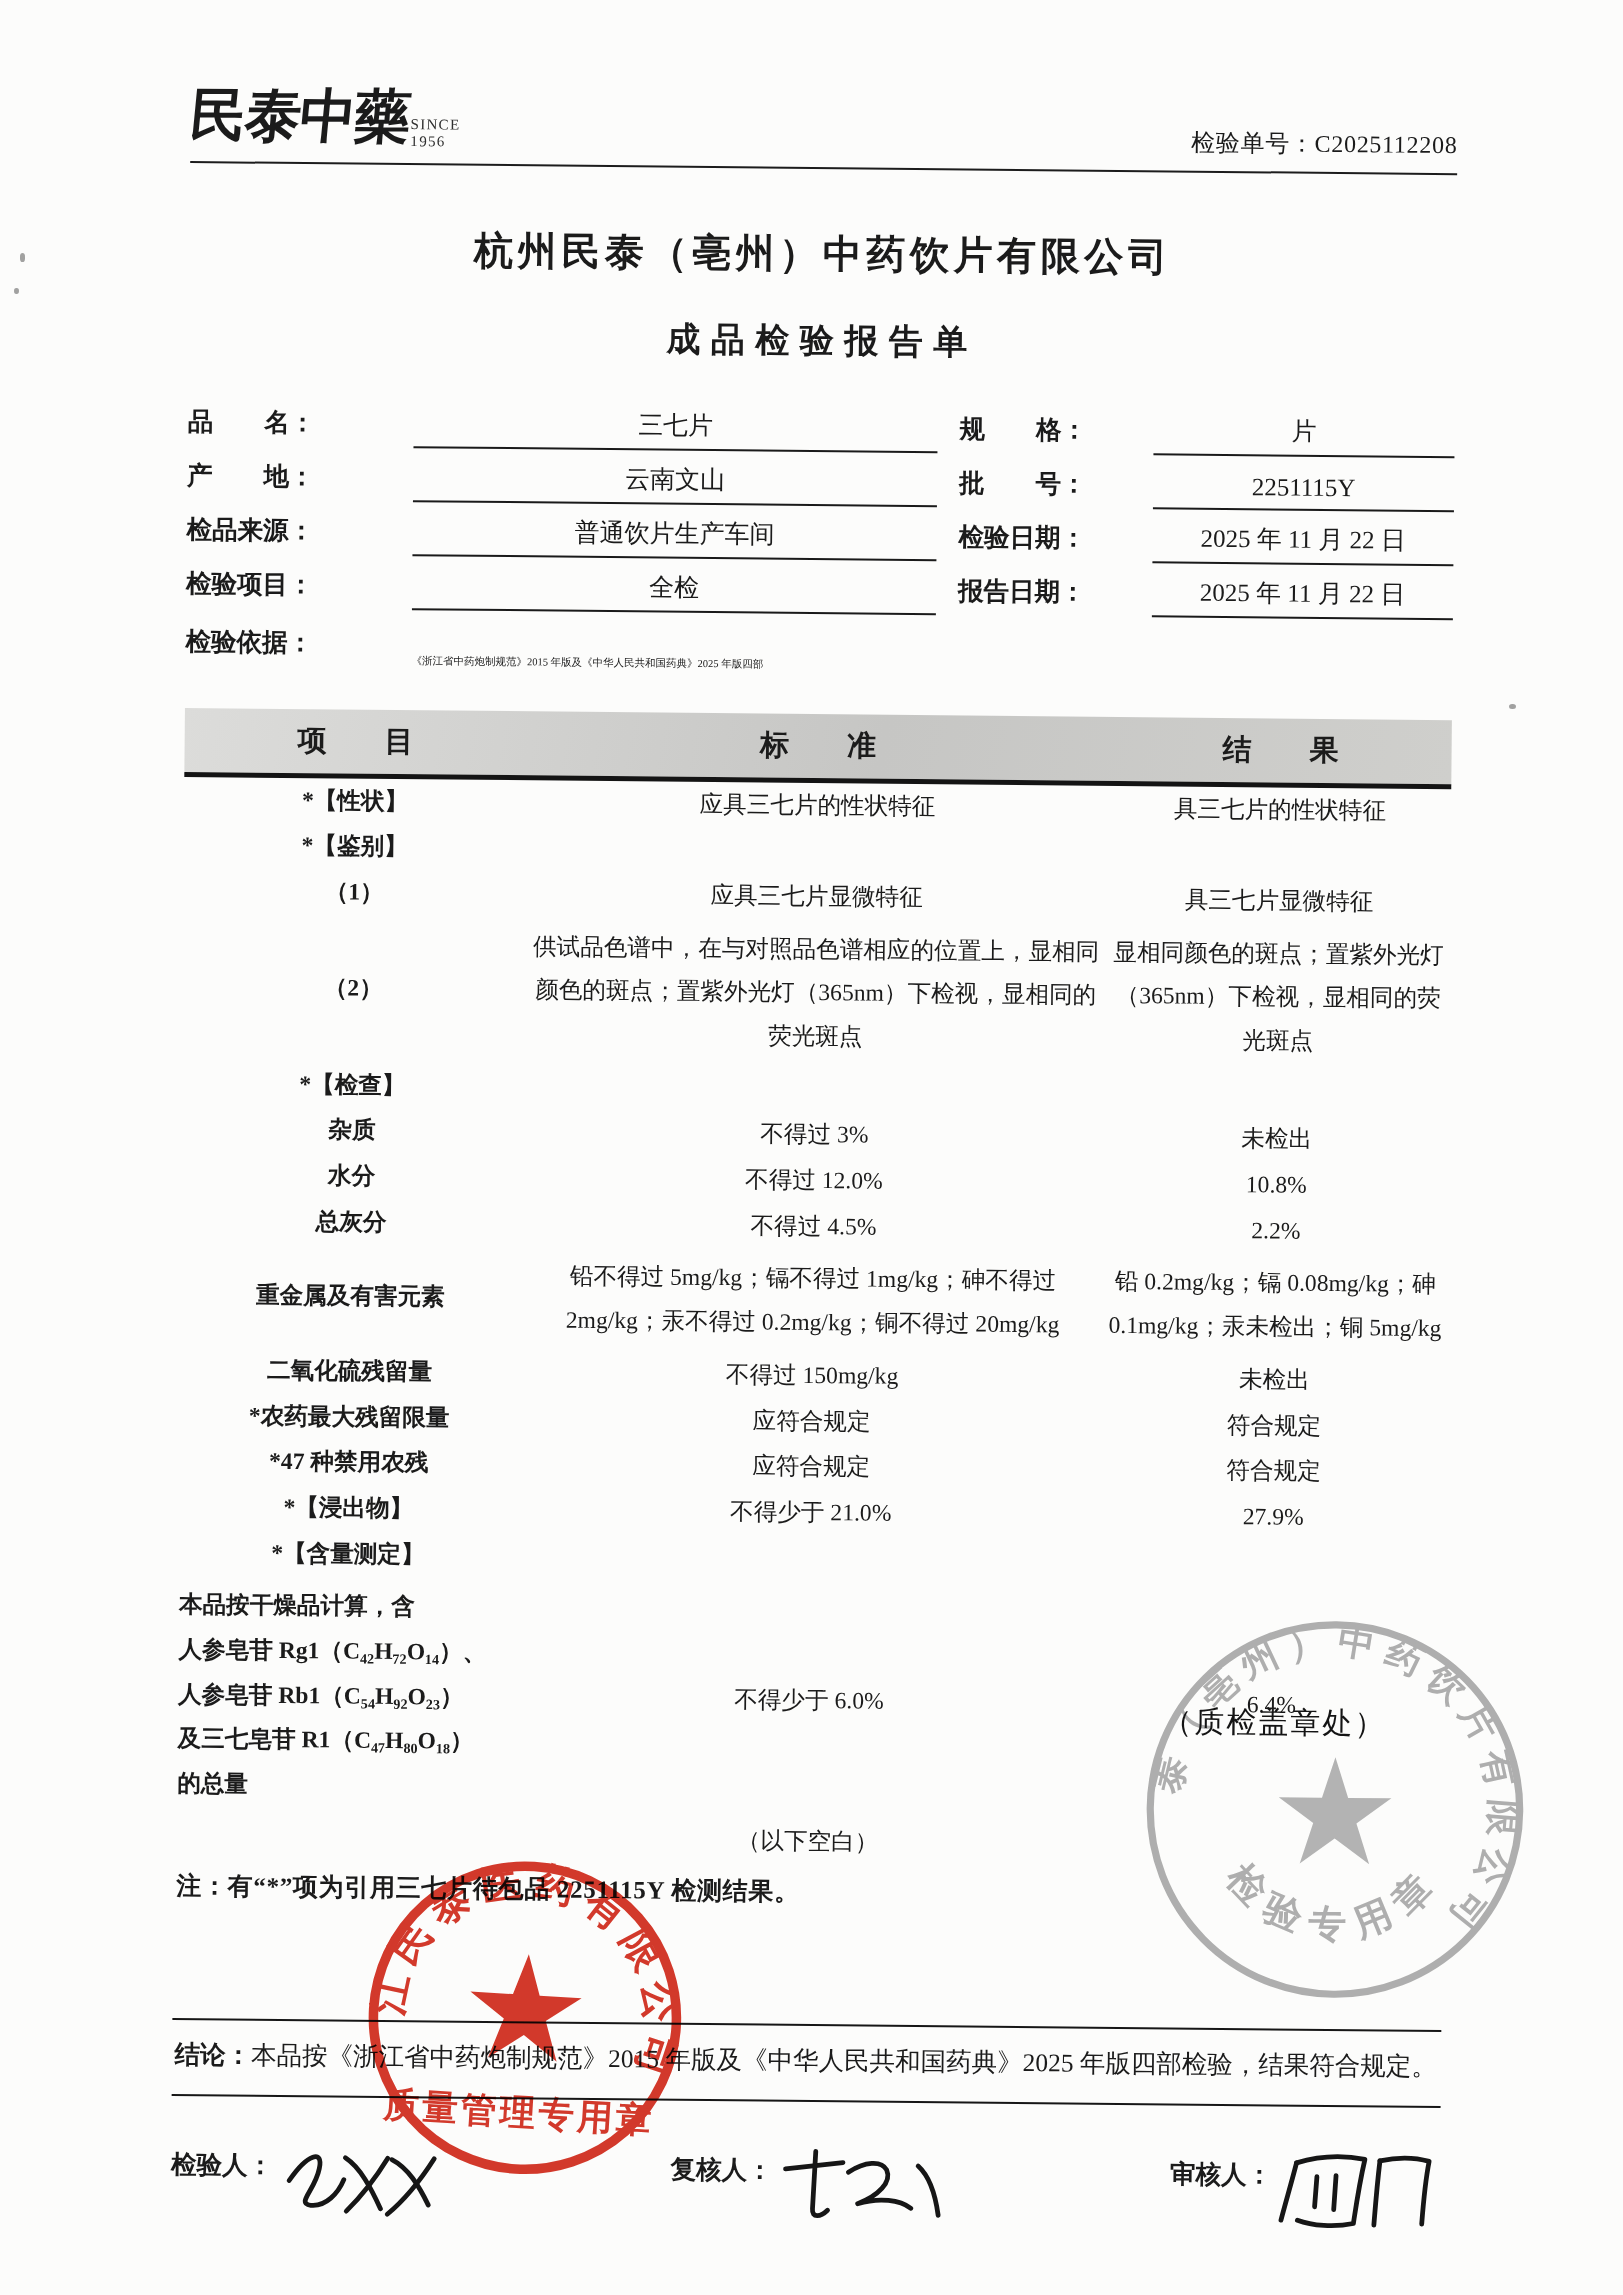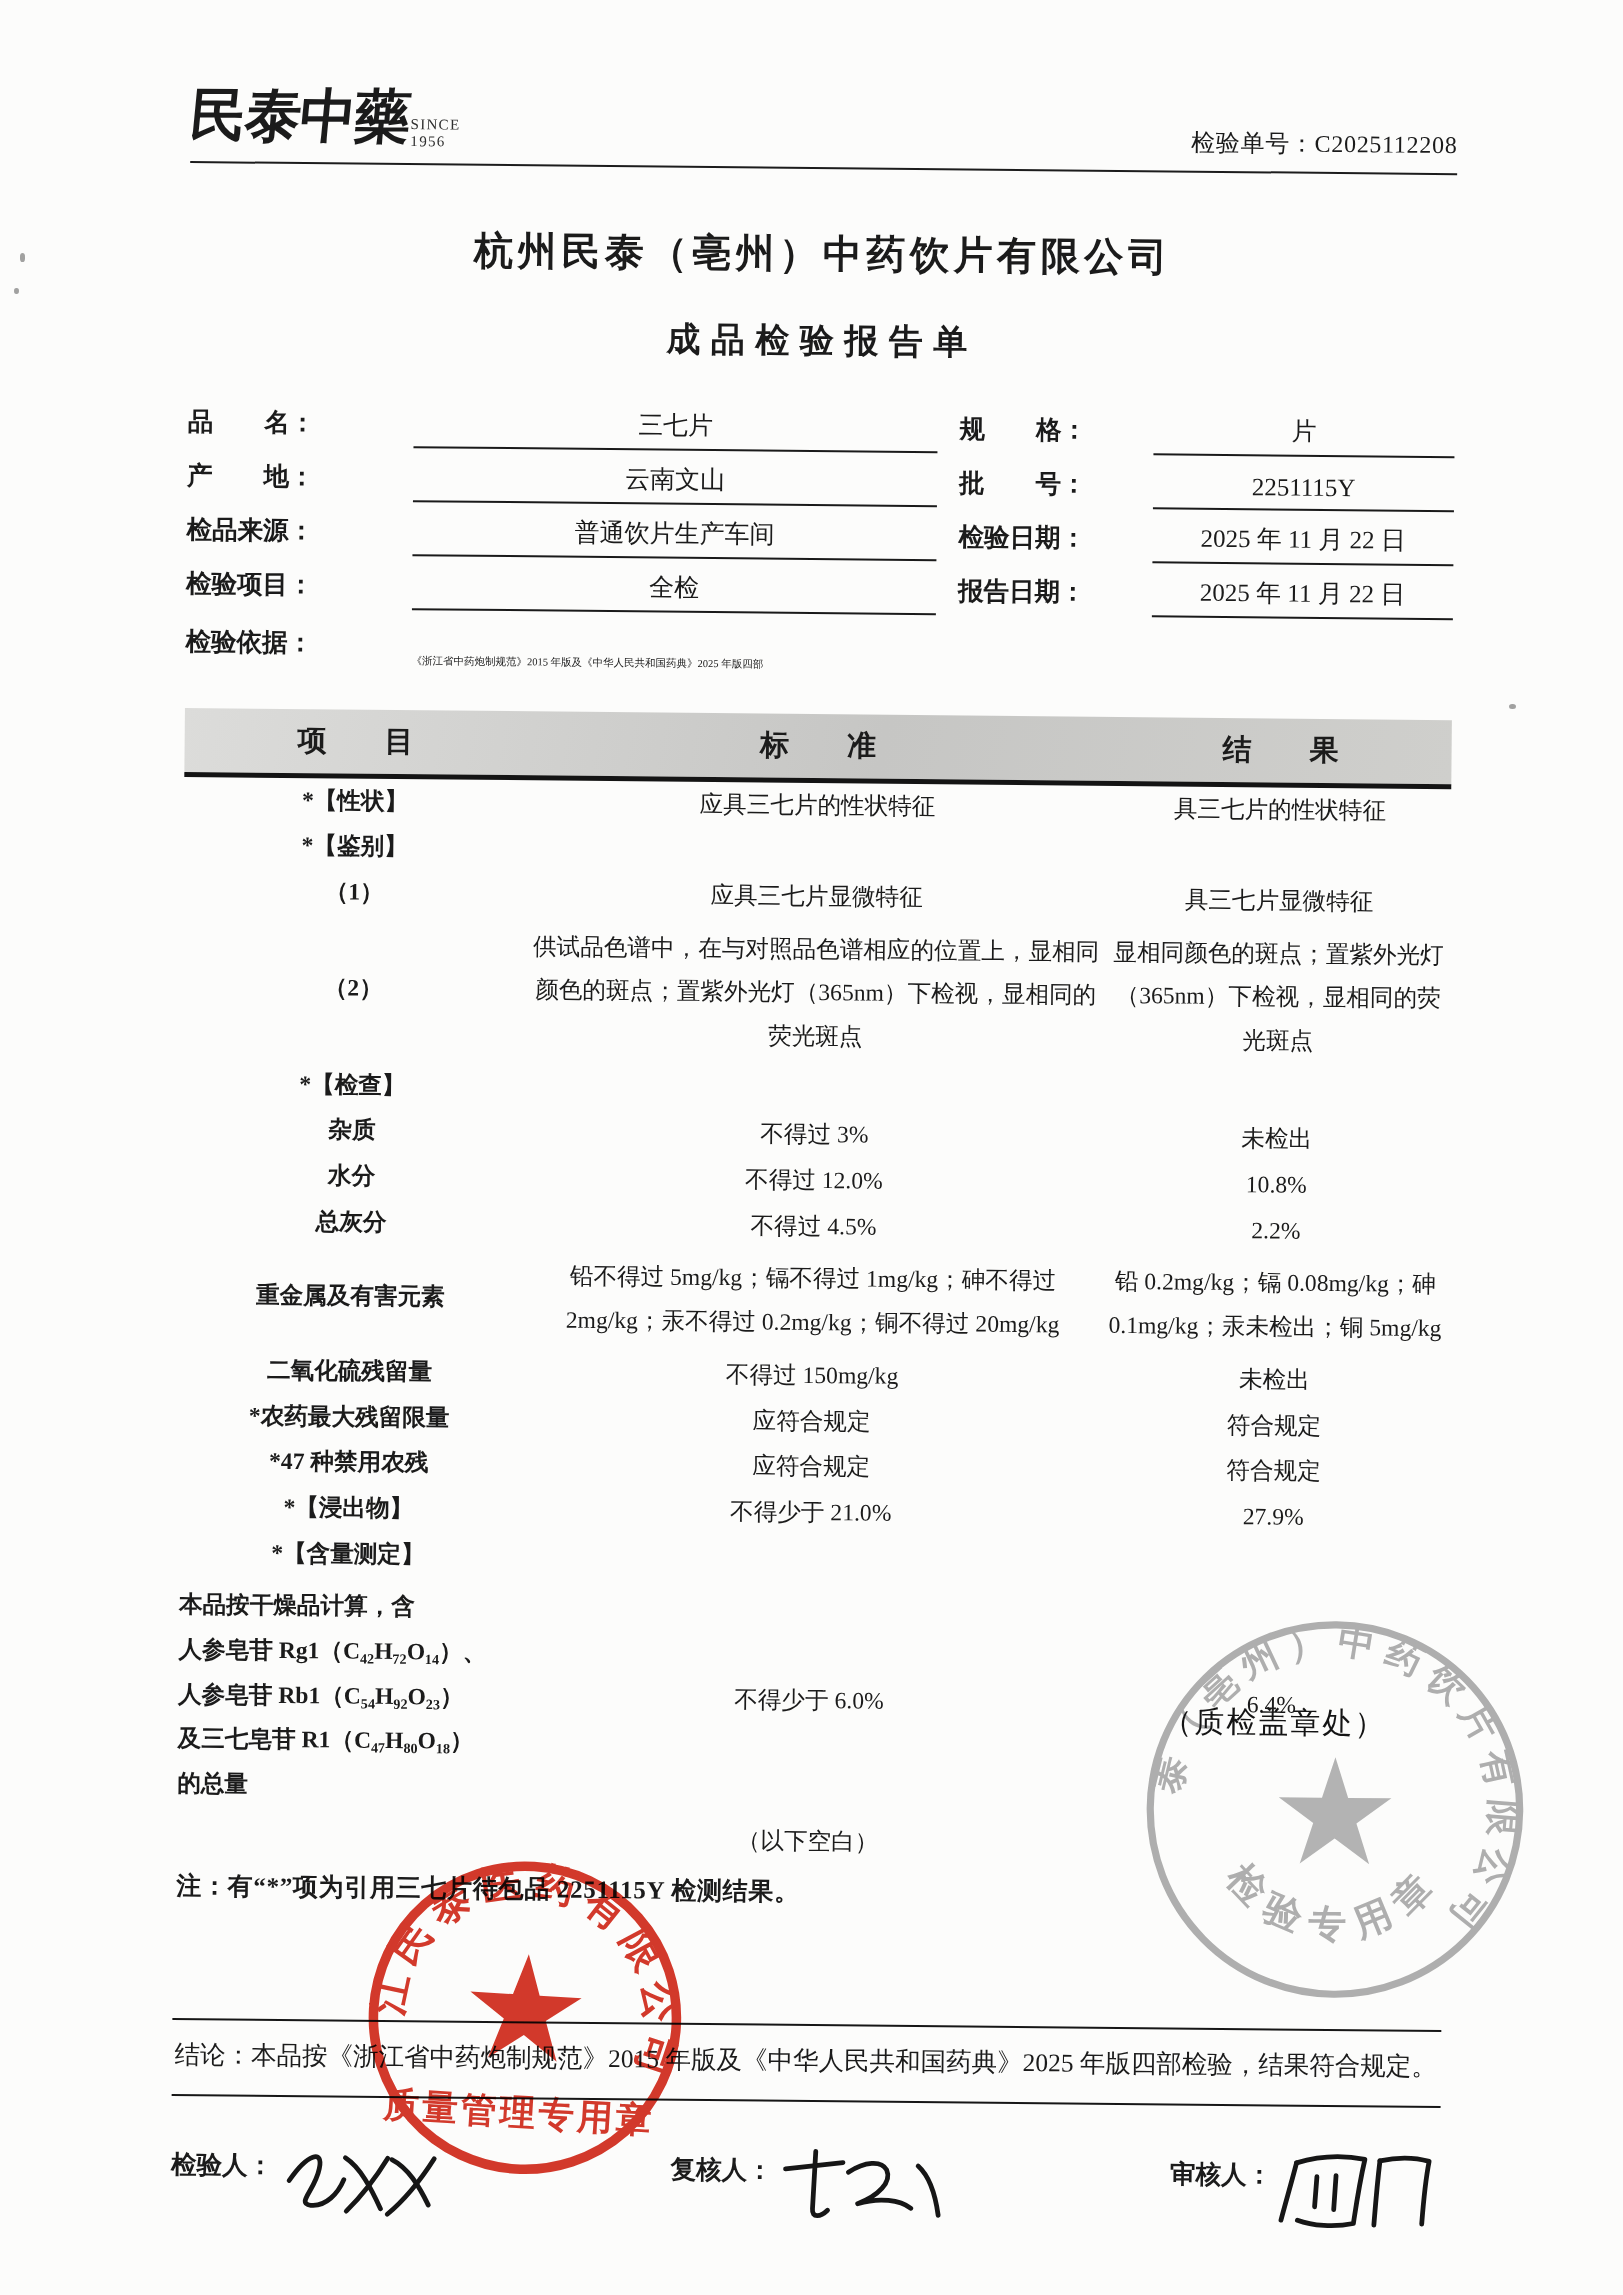--- a/index.html
+++ b/index.html
@@ -39,21 +39,21 @@
         font-size:23.6px;text-align:center;padding:5.2px 0;line-height:1.5;}
   .trow .item{font-weight:700;}
   .trow.multi{line-height:1.85;padding:7.9px 0;}
   .trow.assay{line-height:1.9;padding:6.5px 0;}
   .assay-item{white-space:pre-line;text-align:left;padding-left:2.6px;}
   .note-row{font-size:25px;font-weight:700;text-align:left;padding:10.5px 0 0 2.6px;letter-spacing:0.7px;}
 
   
   .concl{position:absolute;left:183px;right:171px;top:2024px;border-top:2.6px solid #161616;
          border-bottom:2.6px solid #161616;padding:15.7px 2.6px 19.6px;font-size:25.5px;line-height:1.5;}
-  .concl b{font-weight:400;}
+  .concl b{font-weight:700;}
   .signs{position:absolute;left:183px;right:171px;top:2135px;display:flex;justify-content:space-between;}
   .sig-group{display:flex;align-items:flex-start;}
   .sig-label{font-size:25.5px;font-weight:600;padding-top:18.3px;white-space:nowrap;}
   .sig-ink{margin:-3.9px 0 0 3.9px;}
   .sig-ink svg{overflow:visible;}
   .sig-ink path{fill:none;stroke:#161616;stroke-width:7;stroke-linecap:round;stroke-linejoin:round;}
 
   
   .stamp{position:absolute;mix-blend-mode:multiply;}
   .stamp-gray{left:1147px;top:1608px;width:393px;height:393px;opacity:.85;z-index:2;}

